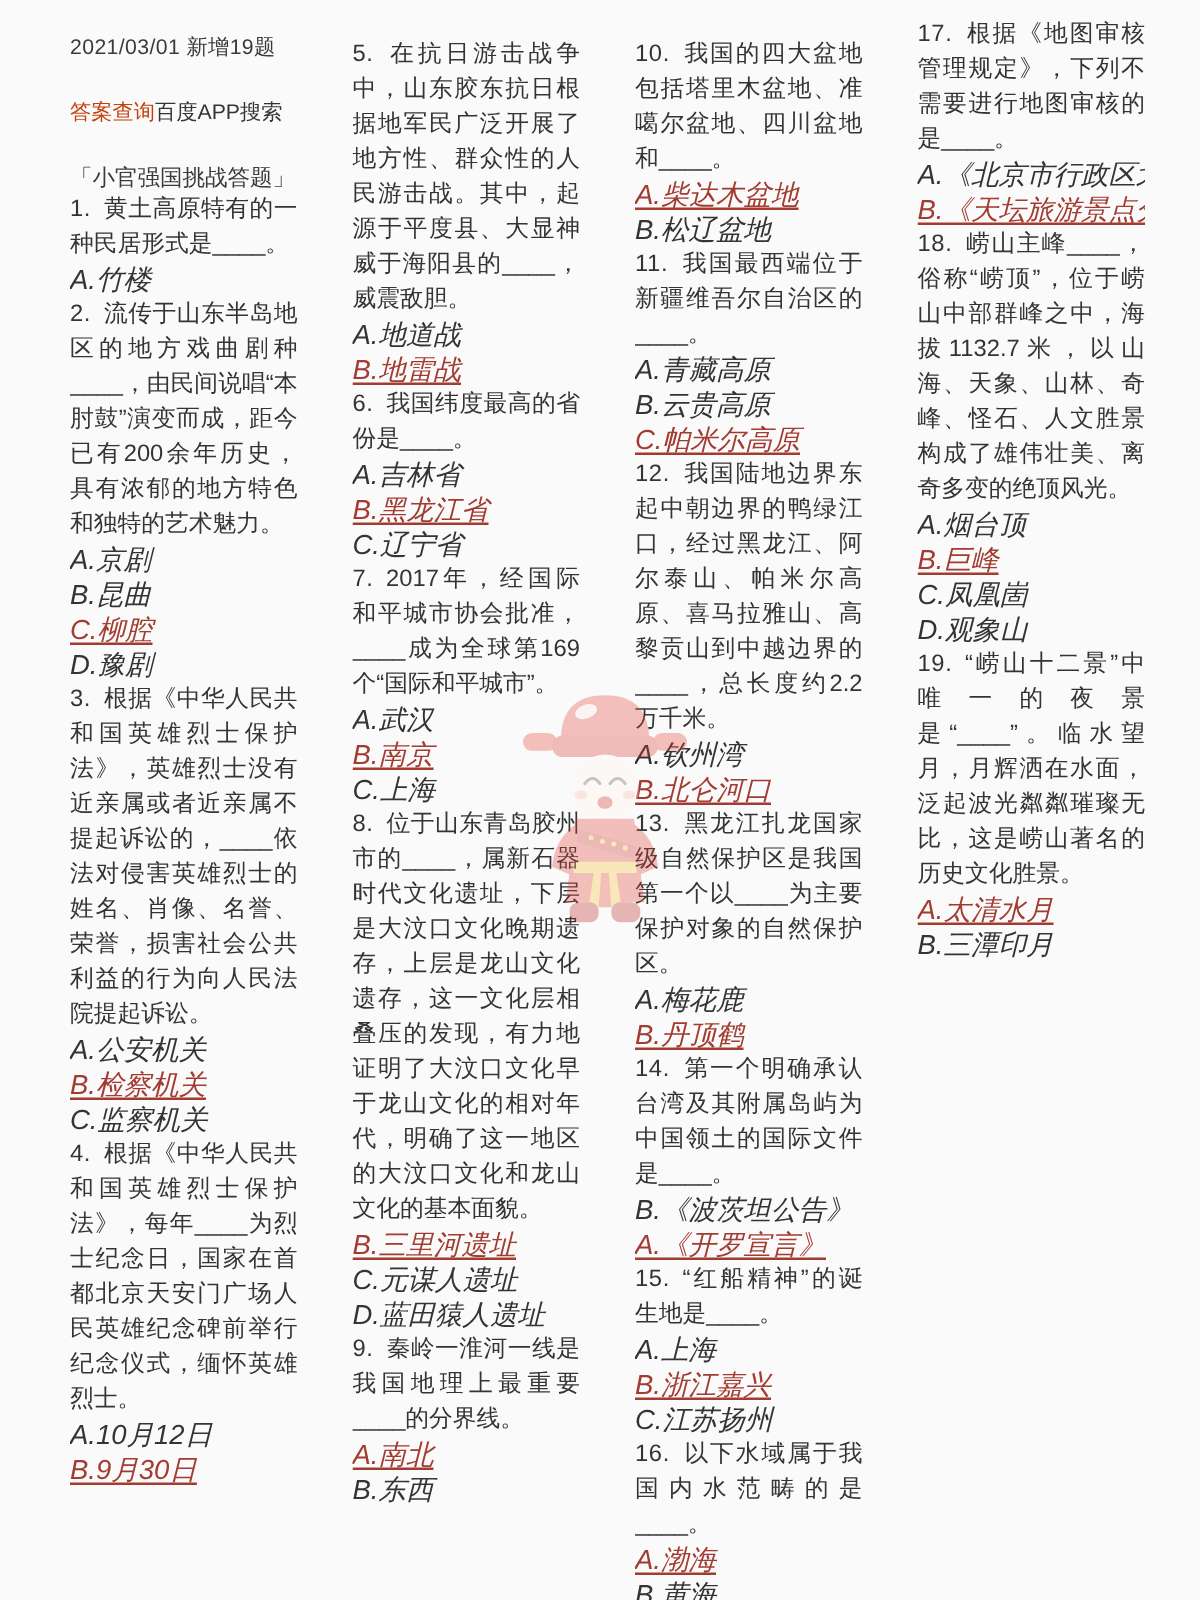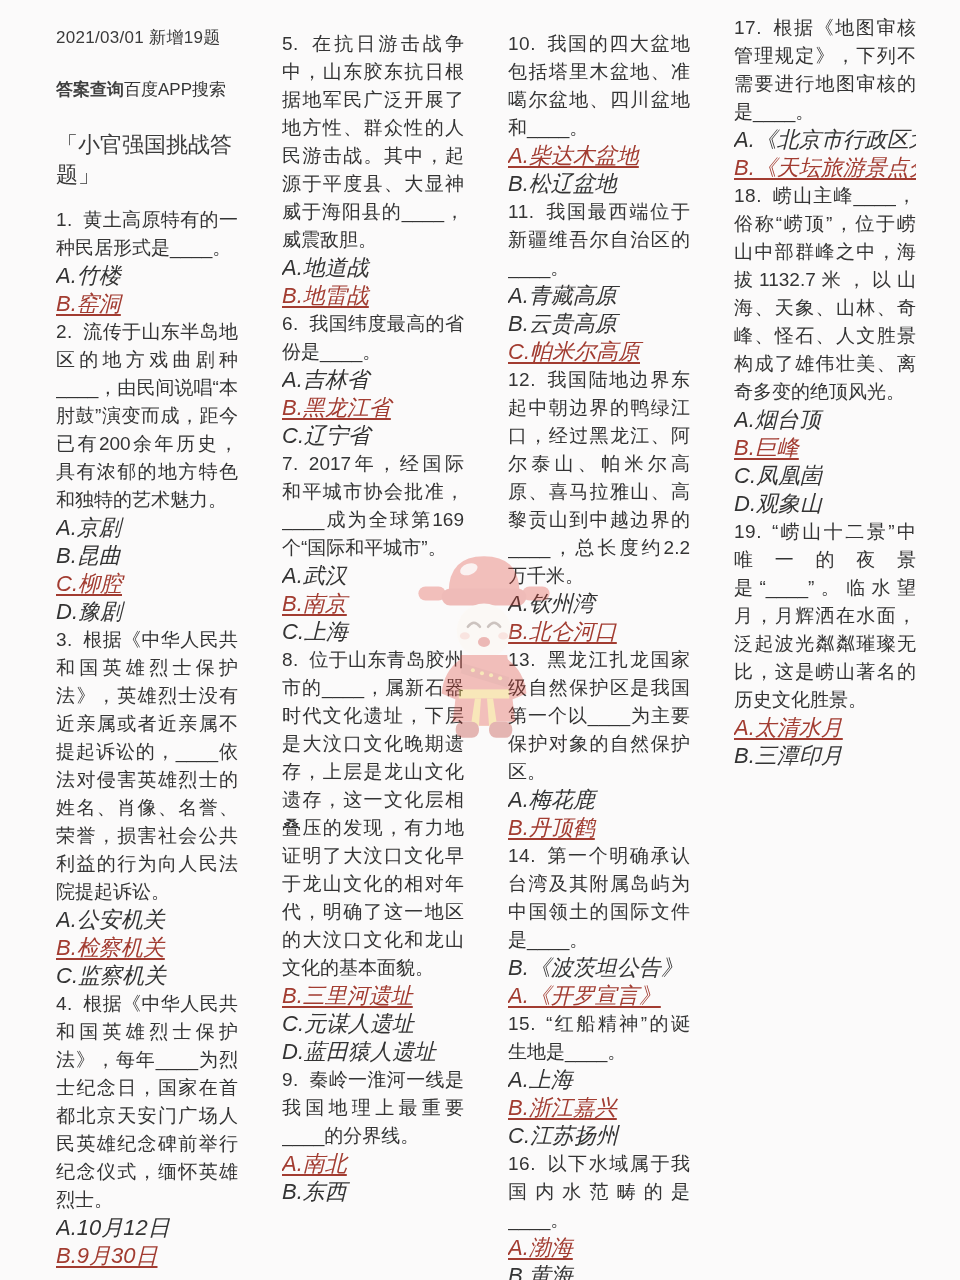--- a/index.html
+++ b/index.html
@@ -13,23 +13,23 @@
   .page{
     position:absolute;inset:0;
     padding:14px 46px 0 56px;
     box-sizing:border-box;
     display:flex;gap:44px;
   }
   .col{width:182px;flex:0 0 182px;overflow:hidden;}
   
   .hdr-date{font-size:17px;margin:12px 0 0;color:#3a3a3a;letter-spacing:.3px;}
   .hdr-line{font-size:17px;margin:29px 0 0;color:#343434;}
-  .hdr-red{color:#404040;font-weight:bold;}
-  .hdr-sub{font-size:22px;margin:29px 0 0;color:#3a3a3a;}
-  .first-q{margin-top:16px;}
+  .hdr-red{color:#c2410c;font-weight:normal;}
+  .hdr-sub{font-size:18px;margin:29px 0 0;color:#3a3a3a;}
+  .first-q{margin-top:0;}
   
   .q{margin:0;}
   .qtext{
     font-size:19px;line-height:28px;margin:0;
     text-align:justify;text-justify:inter-character;
   }
   .qnum{letter-spacing:.5px;}
   .opt{
     font-size:22px;line-height:28px;margin:0;
     white-space:nowrap;
@@ -55,21 +55,20 @@
   <div class="col">
     <div>
       <p class="hdr-date">2021/03/01 新增19题</p>
       <p class="hdr-line"><span class="hdr-red">答案查询</span><span>百度APP搜索</span></p>
       <p class="hdr-sub">「小官强国挑战答题」</p>
     </div>
     <div class="col-questions first-q">
         <div class="q">
           <p class="qtext"><span class="qnum">1. </span>黄土高原特有的一种民居形式是____。</p>
           <p class="opt">A.竹楼</p>
-          <p class="opt correct">B.窑洞</p>
         </div>
         <div class="q">
           <p class="qtext"><span class="qnum">2. </span>流传于山东半岛地区的地方戏曲剧种____，由民间说唱“本肘鼓”演变而成，距今已有200余年历史，具有浓郁的地方特色和独特的艺术魅力。</p>
           <p class="opt">A.京剧</p>
           <p class="opt">B.昆曲</p>
           <p class="opt correct">C.柳腔</p>
           <p class="opt">D.豫剧</p>
         </div>
         <div class="q">
           <p class="qtext"><span class="qnum">3. </span>根据《中华人民共和国英雄烈士保护法》，英雄烈士没有近亲属或者近亲属不提起诉讼的，____依法对侵害英雄烈士的姓名、肖像、名誉、荣誉，损害社会公共利益的行为向人民法院提起诉讼。</p>

